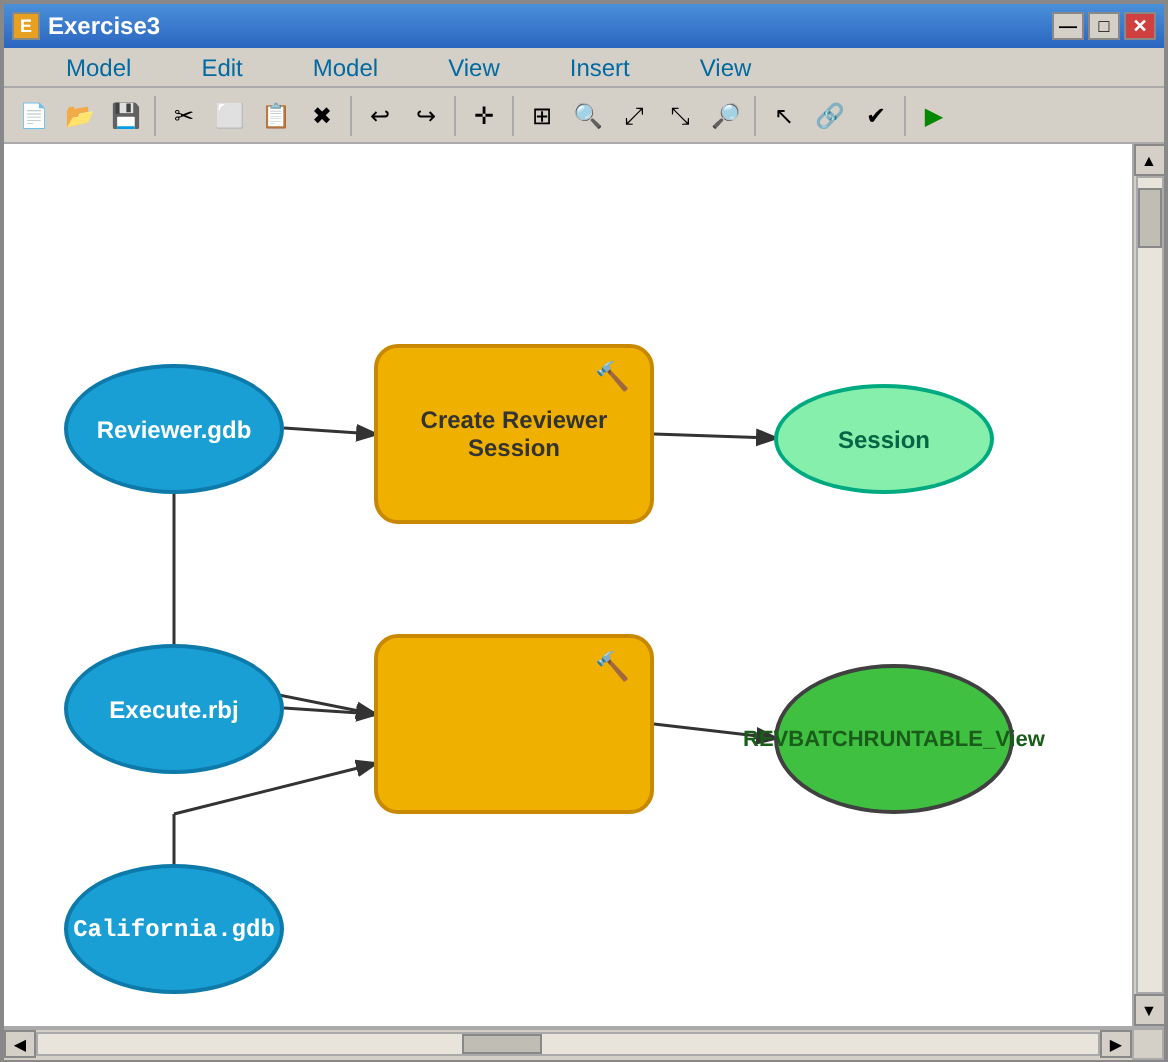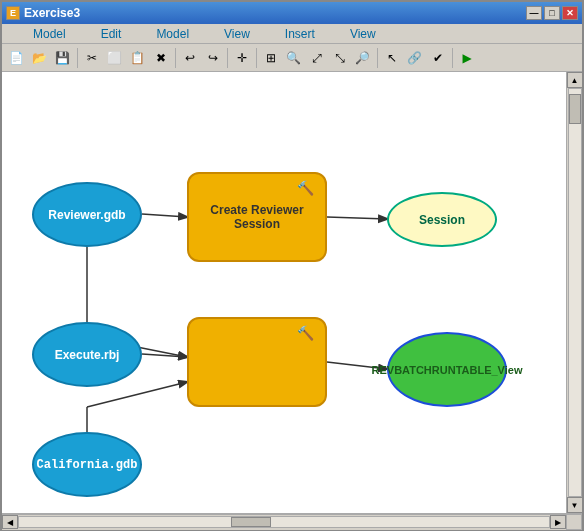--- a/index.html
+++ b/index.html
@@ -215,29 +215,29 @@
       border: 2px solid #0d7aaa;
     }
     .rounded-rect {
       border-radius: 12px;
       background: #f0b000;
       color: #333;
       border: 2px solid #c88800;
     }
     .ellipse-cyan {
       border-radius: 50%;
-      background: #fef9c3;
+      background: #86efac;
       color: #006644;
       border: 2px solid #00aa80;
     }
     .ellipse-green {
       border-radius: 50%;
       background: #40c040;
       color: #1a5c1a;
-      border: 2px solid #1d4ed8;
+      border: 2px solid #404040;
     }
     .hammer-icon {
       position: absolute;
       top: 6px;
       right: 10px;
       font-size: 14px;
     }
 
     
     .diagram-svg {

